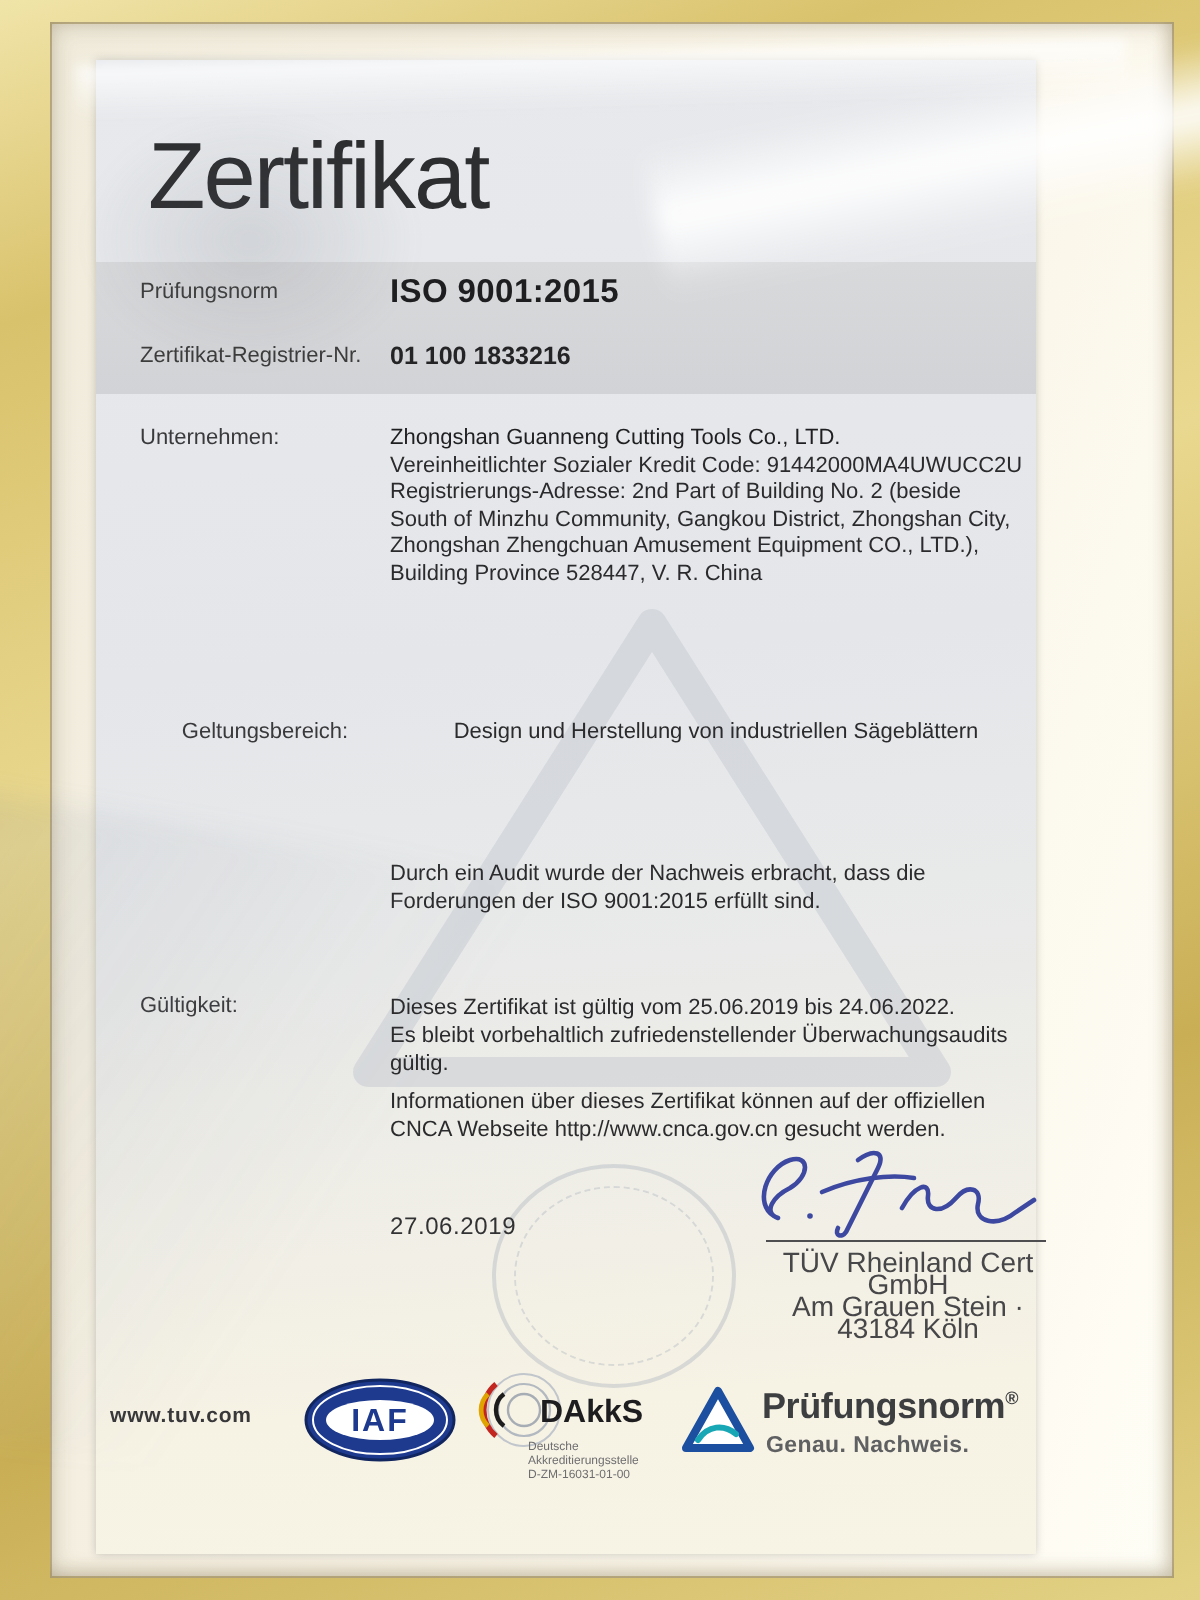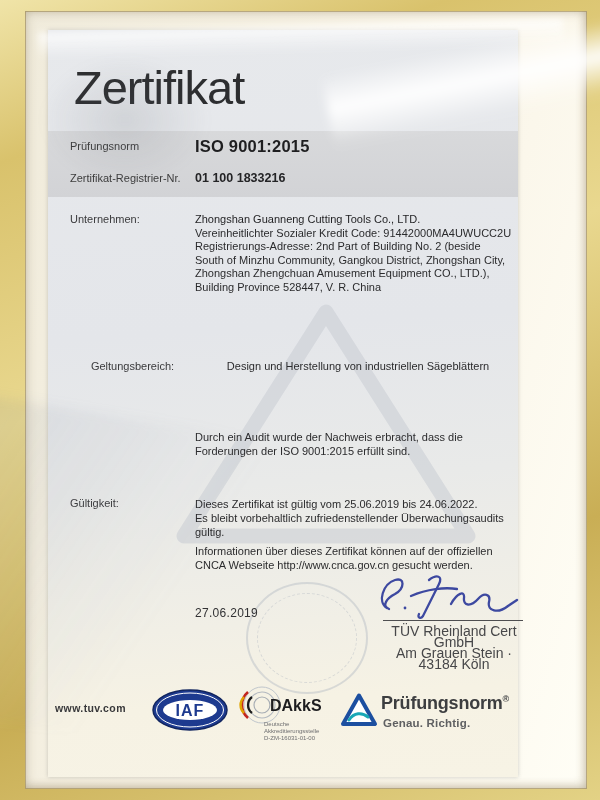--- a/index.html
+++ b/index.html
@@ -169,21 +169,21 @@
         <div>D-ZM-16031-01-00</div>
       </div>
 
       <svg class="tuvtri" viewBox="0 0 38 36">
         <path d="M19,3.5 L35,32 L3,32 Z" fill="#ffffff" stroke="#1c4fa0" stroke-width="4" stroke-linejoin="round"></path>
         <path d="M9,28 C14,20.5 22,20 28,25" fill="none" stroke="#18a7b5" stroke-width="3" stroke-linecap="round"></path>
       </svg>
       <div class="brand">
         <span>Prüfungsnorm</span><span class="reg">®</span>
       </div>
-      <div class="tagline">Genau. Richtig.</div>
+      <div class="tagline">Genau. Nachweis.</div>
 
     </div>
   </div>
 
   <div class="glare glare-top"></div>
   <div class="glare glare-diag"></div>
   <div class="glare shade-tl"></div>
   <div class="glare shade-bl"></div>
 </div>
 

